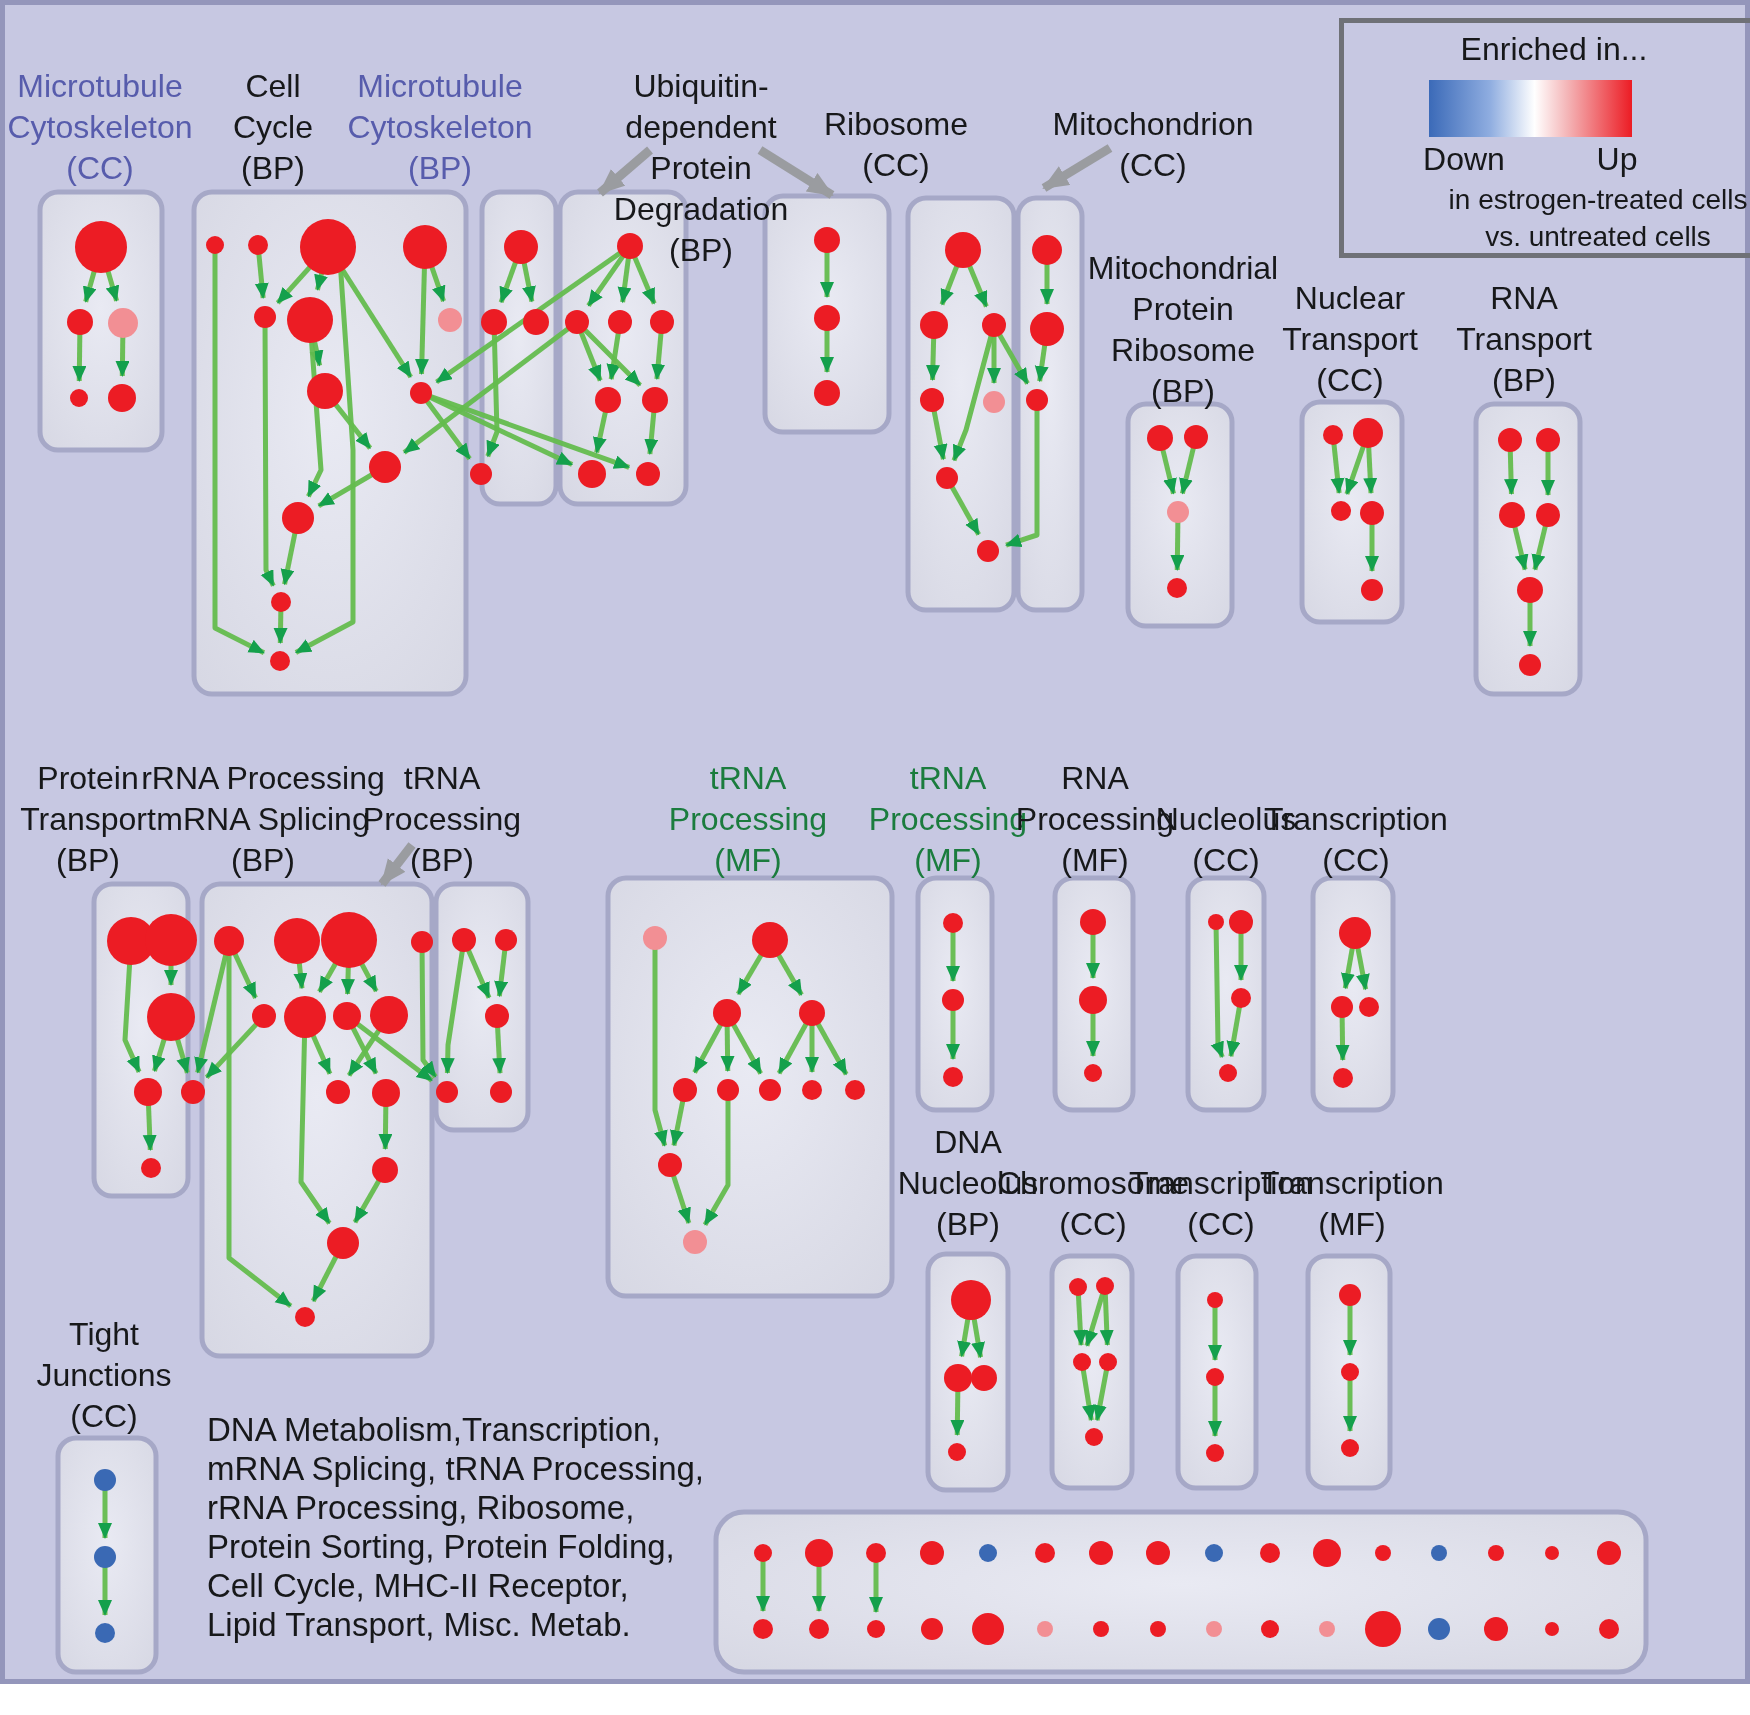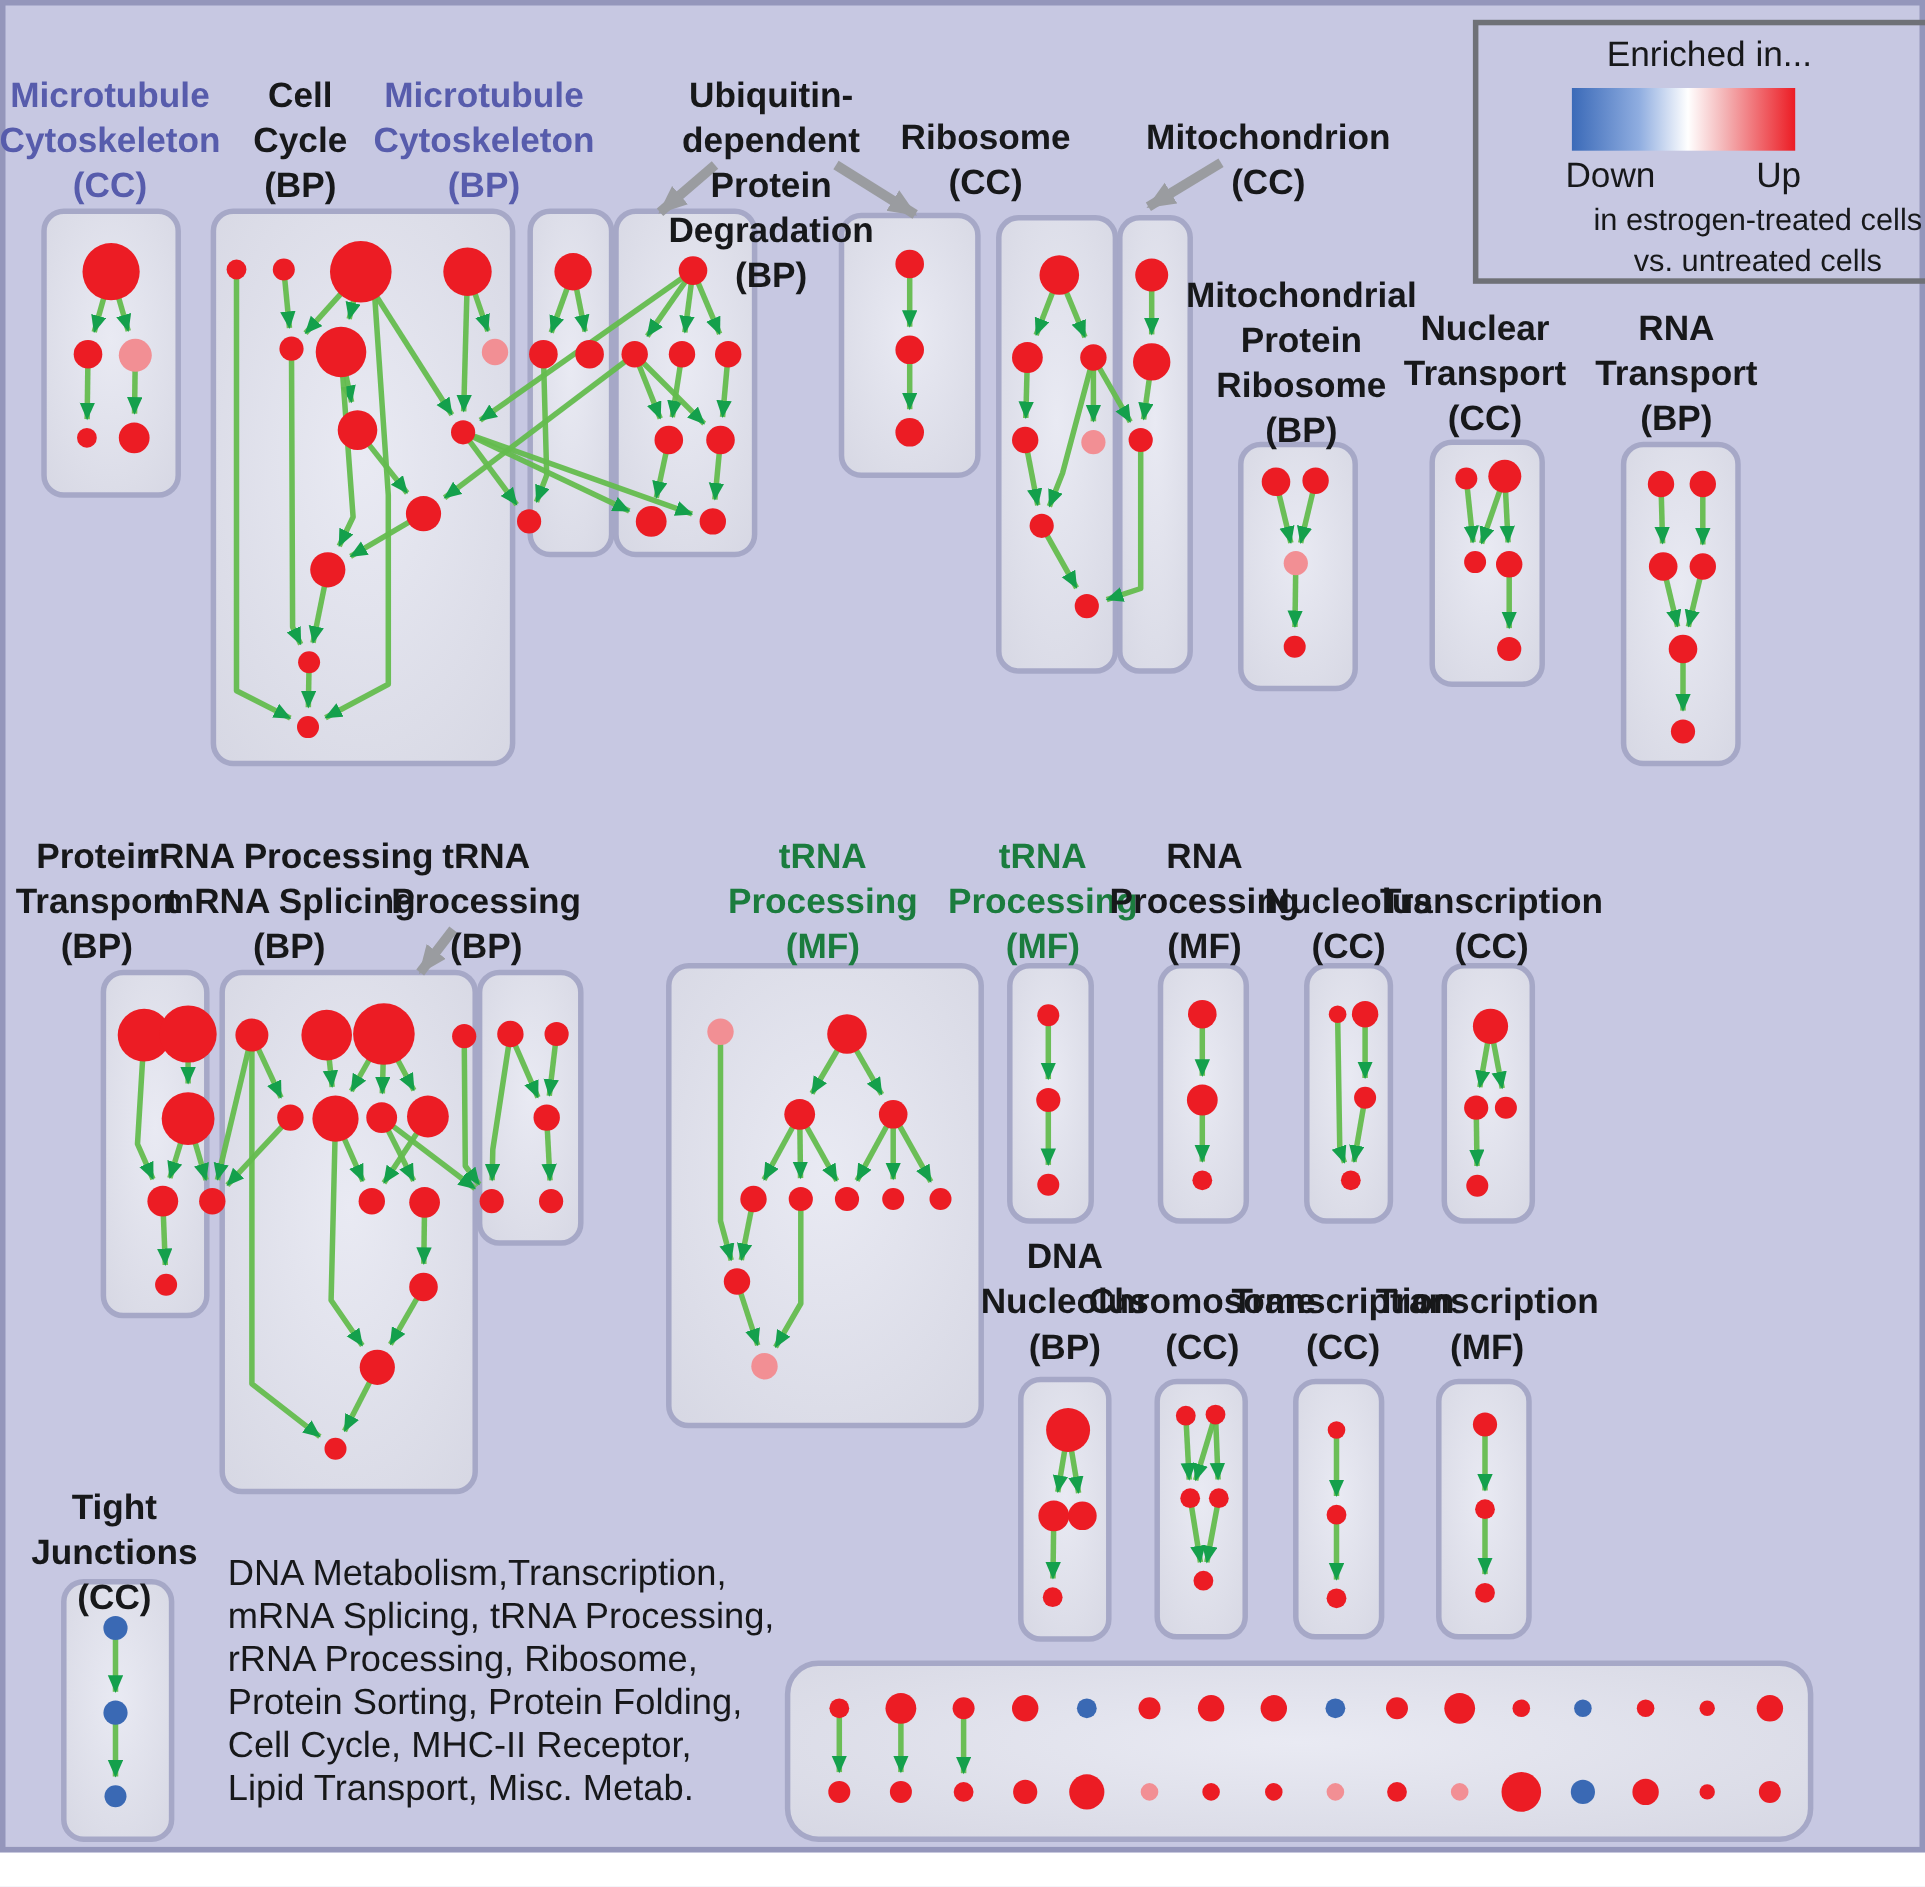--- a/index.html
+++ b/index.html
@@ -2,21 +2,21 @@
 <html><head>
 <meta charset="utf-8">
 <style>
   html,body{margin:0;padding:0;background:#ffffff;}
   .figure{position:relative;width:1750px;height:1715px;background:#ffffff;overflow:hidden;
           font-family:"Liberation Sans", sans-serif;}
   .bg{position:absolute;left:0;top:0;width:1750px;height:1684px;background:#c7c8e2;
       box-sizing:border-box;border:5px solid #9496bb;}
   svg.canvas{position:absolute;left:0;top:0;}
   .lbl{position:absolute;transform:translateX(-50%);text-align:center;white-space:pre-line;
-       font-size:32px;line-height:41px;color:#17181a;font-weight:bold;}
+       font-size:32px;line-height:41px;color:#17181a;font-weight:normal;}
   .lbl.blue{color:#575cac;}
   .lbl.green{color:#1b7c3e;}
   .legend{position:absolute;left:1312px;top:18px;width:430px;height:240px;
           border:5px solid #6f7177;box-sizing:border-box;margin-left:27px;}
   .legend-title{position:absolute;left:0;top:8px;width:100%;text-align:center;font-size:32px;color:#17181a;}
   .legend-bar{position:absolute;left:85px;top:57px;width:203px;height:57px;}
   .legend-down{position:absolute;left:60px;top:118px;width:120px;text-align:center;font-size:32px;color:#17181a;}
   .legend-up{position:absolute;left:213px;top:118px;width:120px;text-align:center;font-size:32px;color:#17181a;}
   .legend-sub{position:absolute;left:0;top:158px;width:100%;text-align:center;font-size:28px;line-height:37px;
               color:#17181a;white-space:pre-line;padding-left:44px;}
@@ -407,21 +407,21 @@
 (CC)</div>
       <div class="lbl black" style="left: 968px; top: 1122px;">DNA
 Nucleolus
 (BP)</div>
       <div class="lbl black" style="left: 1093px; top: 1163px;">Chromosome
 (CC)</div>
       <div class="lbl black" style="left: 1221px; top: 1163px;">Transcription
 (CC)</div>
       <div class="lbl black" style="left: 1352px; top: 1163px;">Transcription
 (MF)</div>
-      <div class="lbl black" style="left: 104px; top: 1314px; margin-top: 36px;">Tight
+      <div class="lbl black" style="left: 104px; top: 1314px;">Tight
 Junctions
 (CC)</div>
     </div>
 
   <div class="legend">
     <div class="legend-title">Enriched in...</div>
     <div class="legend-bar" style="background: linear-gradient(to right, rgb(59, 106, 184) 0%, rgb(143, 173, 224) 30%, rgb(255, 255, 255) 52%, rgb(244, 182, 184) 68%, rgb(236, 28, 36) 100%);"></div>
     <div class="legend-down">Down</div>
     <div class="legend-up">Up</div>
     <div class="legend-sub">in estrogen-treated cells

